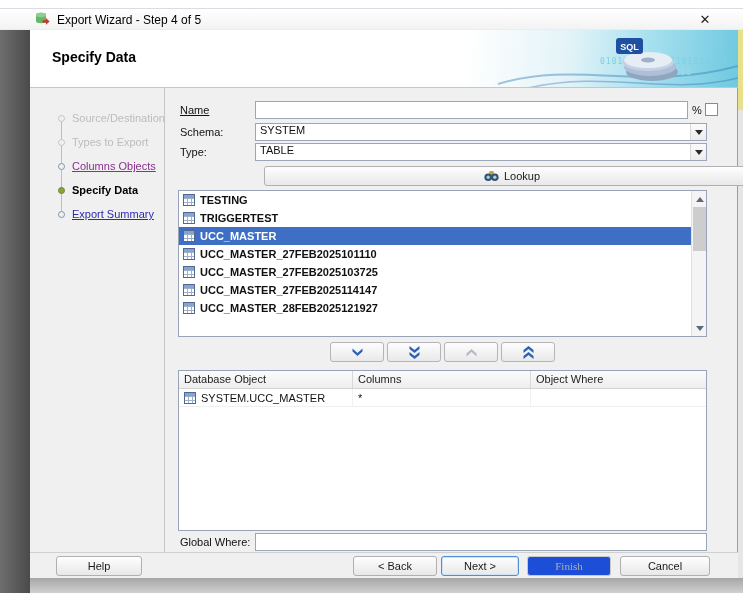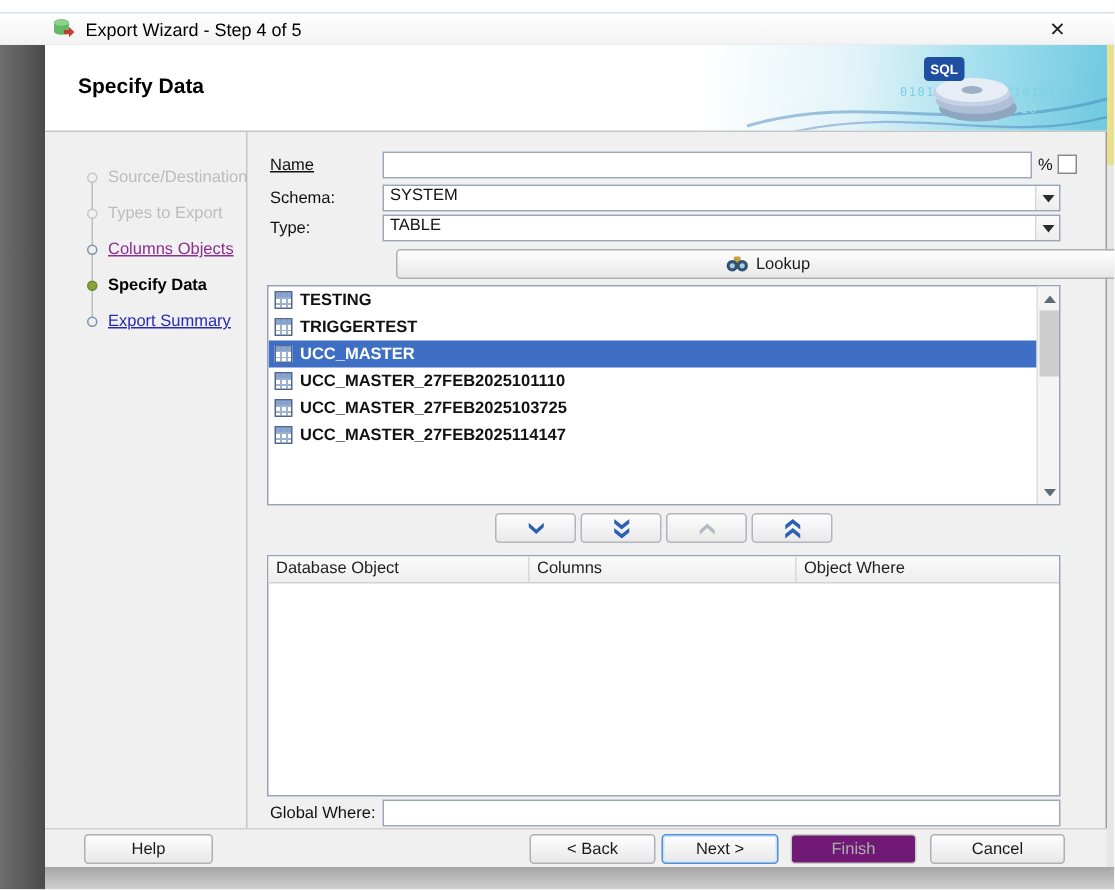--- a/index.html
+++ b/index.html
@@ -67,21 +67,21 @@
     background:linear-gradient(#fbfbfb,#ededed); border-left:1px solid #d8d8d8;
     display:flex; align-items:center; justify-content:center; }
   .tri-down { width:0; height:0; border:4px solid transparent; border-top:5px solid #2b2b2b; margin-top:5px; }
   .tri-up-sm { width:0; height:0; border:4px solid transparent; border-bottom:5px solid #5f6a75; margin-top:-2px; }
   .tri-dn-sm { width:0; height:0; border:4px solid transparent; border-top:5px solid #5f6a75; margin-top:4px; }
 
   .btn { position:absolute; height:20px; border:1px solid #b0b0b4; border-radius:3px;
     background:linear-gradient(#fefefe,#e8e8e9); font:11px "Liberation Sans", sans-serif; color:#1a1a1a;
     display:flex; align-items:center; justify-content:center; gap:5px; cursor:default; }
   .btn-default { border-color:#4d90d8; box-shadow:inset 0 0 0 1px #cfe3f6; }
-  .btn-disabled { color:#aeaeae; background:#701a75; border-color:#c9c9c9; }
+  .btn-disabled { color:#aeaeae; background:#1d4ed8; border-color:#c9c9c9;font-family:Liberation Serif, serif; }
 
   
   .listbox { position:absolute; left:148px; top:160px; width:529px; height:147px;
     background:#fff; border:1px solid #98a4b5; overflow:hidden; }
   .li { height:18px; display:flex; align-items:center; gap:5px; padding-left:4px;
     font-size:11px; font-weight:bold; color:#111; white-space:nowrap; }
   .li.selected { background:#3e6fc4; color:#fff; }
   .tbl-icon { flex:0 0 auto; width:12px; height:12px; border:1px solid #51698f; background-color:#fff;
     background-image:
       linear-gradient(to bottom, rgba(130,160,205,0.95) 0, rgba(130,160,205,0.95) 3px, rgba(0,0,0,0) 3px),
@@ -238,20 +238,24 @@
         <span>UCC_MASTER_27FEB2025101110</span>
       </div>
       <div class="li">
         <span class="tbl-icon"></span>
         <span>UCC_MASTER_27FEB2025103725</span>
       </div>
       <div class="li">
         <span class="tbl-icon"></span>
         <span>UCC_MASTER_27FEB2025114147</span>
       </div>
+      <div class="li">
+        <span class="tbl-icon"></span>
+        <span>UCC_MASTER_28FEB2025121927</span>
+      </div>
       <div class="sb">
         <div class="sb-btn sb-up">
             <span class="tri-up-sm"></span>
           </div>
         <div class="sb-thumb"></div>
         <div class="sb-btn sb-dn">
             <span class="tri-dn-sm"></span>
           </div>
       </div>
     </div>
@@ -278,20 +282,28 @@
           <path d="M1.5 6 L6.5 10 L11.5 6 L11.5 9 L6.5 13 L1.5 9 Z"></path>
         </svg>
     </button>
 
     <div class="grid">
       <div class="grid-head">
         <div class="gh-cell gh-1">Database Object</div>
         <div class="gh-cell gh-2">Columns</div>
         <div class="gh-cell gh-3">Object Where</div>
       </div>
+      <div class="grid-row">
+        <div class="gr-cell gr-1">
+          <span class="tbl-icon"></span>
+          <span>SYSTEM.UCC_MASTER</span>
+        </div>
+        <div class="gr-cell gr-2">*</div>
+        <div class="gr-cell gr-3"></div>
+      </div>
     </div>
 
     <span class="lbl" style="left:150px; top:506px;">Global Where:</span>
     <input class="txt" style="left: 225px; top: 503px; width: 452px;" value="">
 
     <div class="footer">
       <button class="btn" style="left:0; top:3px; width:86px;margin-left:26px;">
         <span>Help</span>
       </button>
       <button class="btn" style="left:323px; top:3px; width:84px;">

